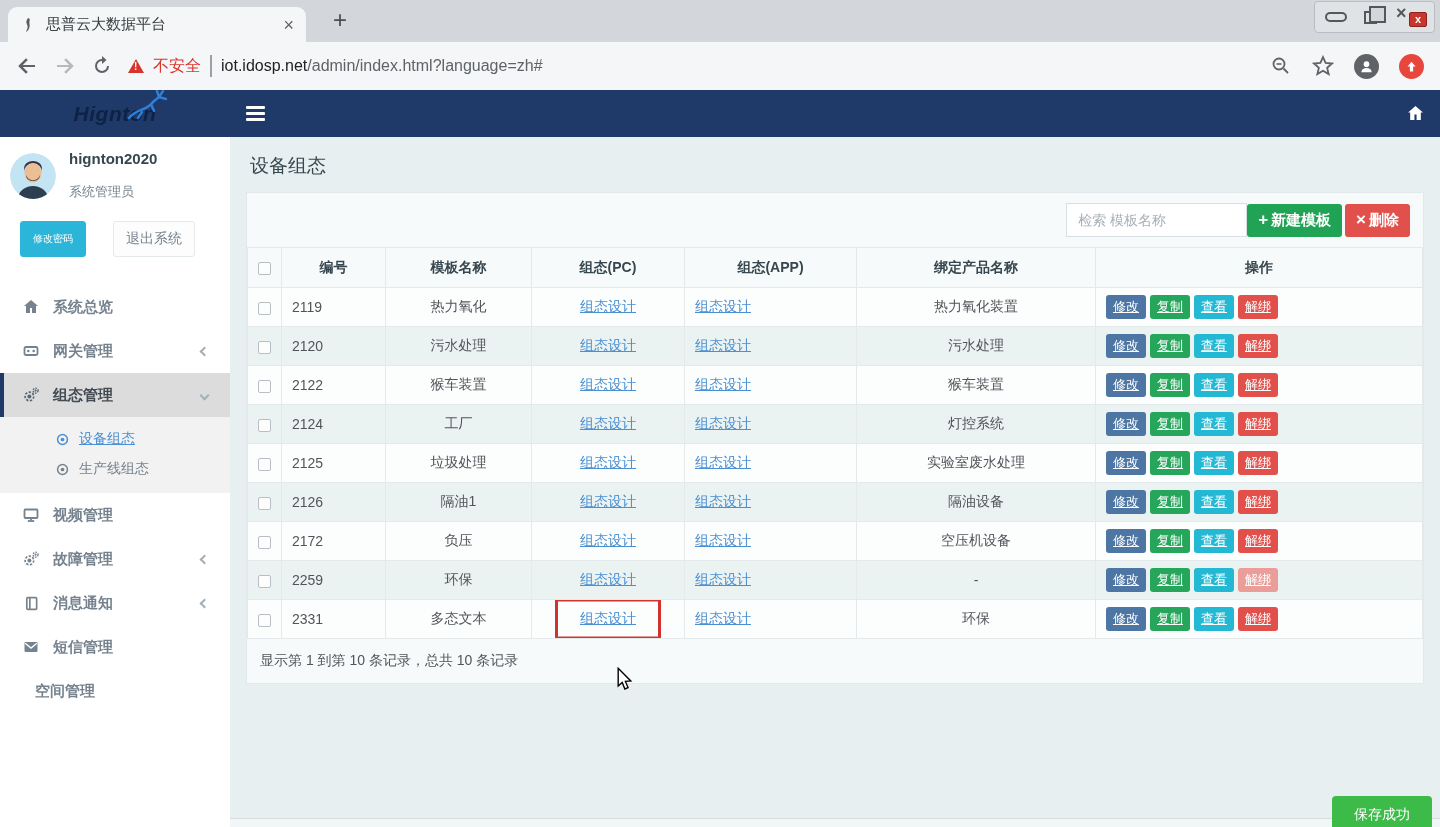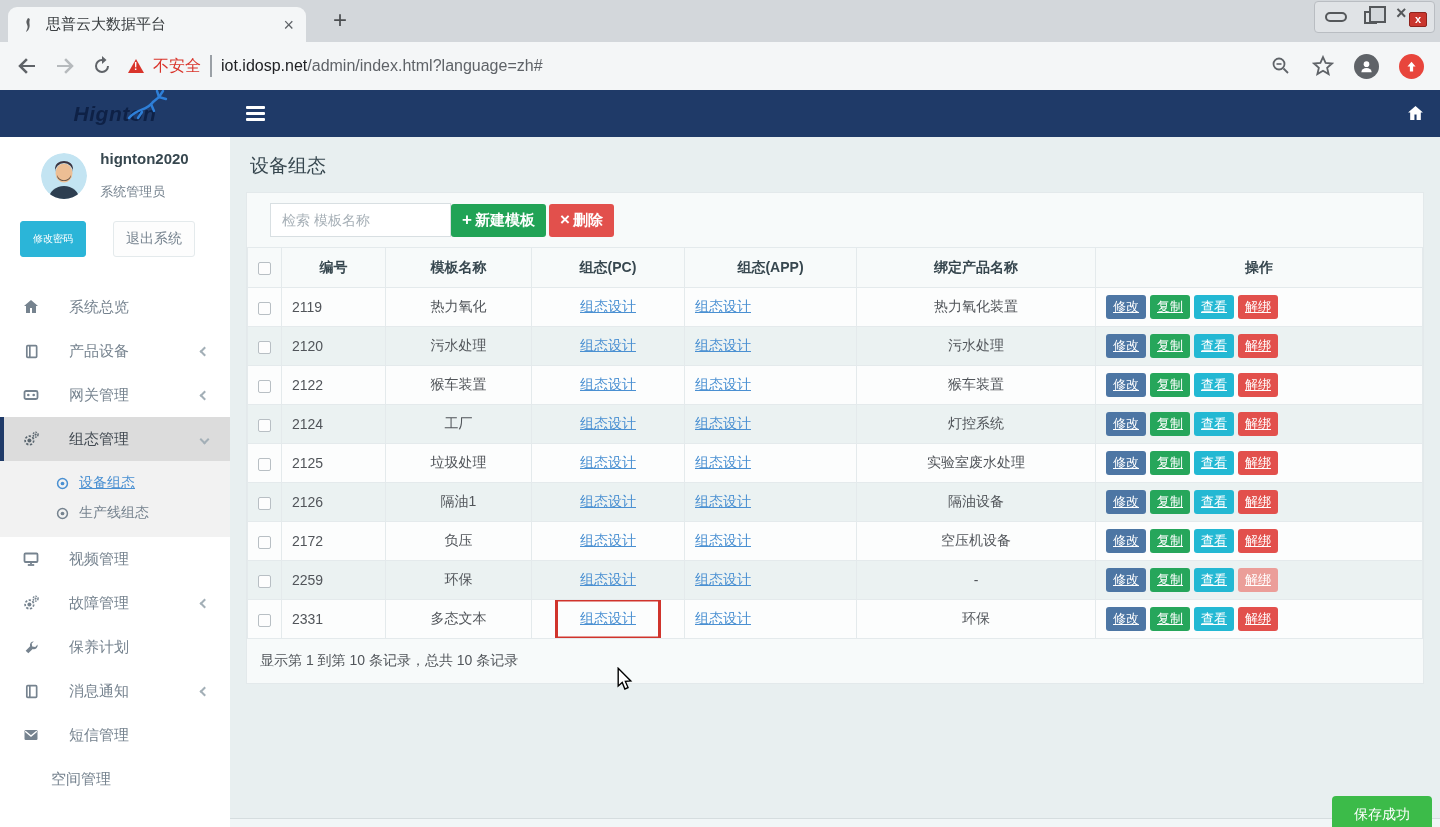--- a/index.html
+++ b/index.html
@@ -43,53 +43,53 @@
 .url .path{color:#5f6368;}
 .tb-right{display:flex; align-items:center; gap:20px;}
 .avatar-ico{width:25px; height:25px; border-radius:50%; background:#5f6368; display:flex; align-items:center; justify-content:center;}
 .update-ico{width:25px; height:25px; border-radius:50%; background:#e8453c; display:flex; align-items:center; justify-content:center;}
 
 .app{display:flex; height:737px;}
 .sidebar{width:230px; background:#fff; flex:none; display:flex; flex-direction:column; overflow:hidden;}
 .brand{height:47px; background:var(--navy); display:flex; align-items:center; justify-content:center; flex:none;}
 .logo{position:relative; font-style:italic; font-weight:bold; font-size:21px; color:#0e2146; letter-spacing:.5px;}
 .logo svg{position:absolute; right:-14px; top:-13px;}
-.userblock{display:flex; align-items:center; padding:13px 10px 8px;justify-content:center;}
+.userblock{display:flex; align-items:center; padding:13px 10px 8px;}
 .uavatar{width:46px; height:46px; border-radius:50%; overflow:hidden; flex:none;}
 .uinfo{margin-left:13px;}
 .uname{font-size:15px; font-weight:bold; color:#37474f;}
 .urole{font-size:13px; color:#76838f; margin-top:16px;}
 .sb-actions{display:flex; padding:12px 20px 14px; gap:27px;}
 .btn-cyan{background:var(--accent-cyan); color:#fff; border:1px solid var(--accent-cyan); font-size:10px;
   padding:8px 12px; border-radius:3px; cursor:pointer;}
 .btn-ghost{background:#fdfdfd; color:#76838f; border:1px solid #e4eaec; font-size:14px; padding:8px 12px;
   border-radius:3px; cursor:pointer;}
 .menu{margin-top:14px;}
 .menu-item{height:44px; display:flex; align-items:center; padding:0 22px; color:#76838f; font-size:15px; cursor:pointer;}
 .mi-icon{width:18px; display:inline-flex; justify-content:center; color:#76838f;}
-.mi-label{margin-left:29px; flex:1;}
+.mi-label{margin-left:13px; flex:1;font-weight:bold;}
 .menu-item.active{background:#dcdcdc; border-left:4px solid var(--navy); padding-left:18px; color:#424a52;}
 .menu-item.active .mi-icon{color:#5b6770;}
 .chev{width:7px; height:7px; border:solid #a3afb7; border-width:0 2px 2px 0; display:inline-block;}
 .chev.left{transform:rotate(135deg);}
 .chev.down{transform:rotate(45deg);}
 .submenu{background:#f2f2f2; padding:7px 0 9px;}
 .submenu-item{height:30px; display:flex; align-items:center; padding-left:56px; font-size:14px; color:#76838f; cursor:pointer;}
 .sub-icon{display:inline-flex; margin-right:10px; color:#76838f;}
 .submenu-item.active{color:var(--link-blue); text-decoration:underline;}
 .submenu-item.active .sub-icon{color:var(--link-blue);}
 
 .main{flex:1; position:relative; background:#e8eff0;}
 .topnav{height:47px; background:var(--navy); display:flex; align-items:center; justify-content:space-between; padding:0 16px;}
 .hamburger{width:19px; cursor:pointer;}
 .hamburger div{height:3px; background:#fff; margin:3px 0; border-radius:1px;}
 .home-ico{display:inline-flex; color:#fff; cursor:pointer;}
 .page-title{font-size:19px; font-weight:normal; color:#37474f; margin:16px 20px 13px;}
 .panel{margin:0 16px; background:#f7fafa; border:1px solid #e3e9eb;}
-.panel-head{display:flex; justify-content:flex-start; align-items:center; padding:10px 23px;}
+.panel-head{display:flex; justify-content:flex-end; align-items:center; padding:10px 13px;}
 .search-input{width:181px; height:34px; border:1px solid #d8dfe2; background:#fff; padding:0 11px;
   font-size:14px; color:#555; outline:none;}
 .search-input::placeholder{color:#a7b0b7;}
 .head-btns{display:flex; gap:3px;}
 .hbtn{height:33px; display:flex; align-items:center; padding:0 11px; color:#fff; font-size:15px;
   font-weight:bold; border:none; border-radius:3px; cursor:pointer; gap:1px;}
 .hbtn .glyph{font-size:17px; font-weight:bold; margin-right:2px;}
 .hbtn-green{background:var(--btn-green);}
 .hbtn-red{background:var(--btn-red);}
 table{width:100%; border-collapse:collapse; table-layout:fixed; font-size:14px; color:#51555a;}
@@ -232,30 +232,20 @@
         <div class="menu-item">
           <span class="mi-icon">
             <svg width="16" height="16" viewBox="0 0 16 16">
               <path d="M8 1l7 6h-2v7h-4V9H7v5H3V7H1z" fill="currentColor"></path>
             </svg>
           </span>
           <span class="mi-label">系统总览</span>
         </div>
         <div class="menu-item">
           <span class="mi-icon">
-            <svg width="15" height="15" viewBox="0 0 16 16">
-              <rect x="3" y="1.8" width="10.5" height="12.4" rx="1" fill="none" stroke="currentColor" stroke-width="1.8"></rect>
-              <line x1="6.2" y1="1.8" x2="6.2" y2="14.2" stroke="currentColor" stroke-width="1.8"></line>
-            </svg>
-          </span>
-          <span class="mi-label">产品设备</span>
-          <span class="chev left"></span>
-        </div>
-        <div class="menu-item">
-          <span class="mi-icon">
             <svg width="16" height="16" viewBox="0 0 16 16">
               <rect x="1.5" y="4" width="13" height="8" rx="1.5" fill="none" stroke="currentColor" stroke-width="1.8"></rect>
               <circle cx="5.3" cy="8" r="1.3" fill="currentColor"></circle>
               <circle cx="10.7" cy="8" r="1.3" fill="currentColor"></circle>
             </svg>
           </span>
           <span class="mi-label">网关管理</span>
           <span class="chev left"></span>
         </div>
         <div class="menu-item active">
@@ -308,28 +298,20 @@
               <circle cx="12.6" cy="3.6" r="1.1" fill="currentColor"></circle>
               <circle cx="12.6" cy="3.6" r="2.5" fill="none" stroke="currentColor" stroke-width="1.4" stroke-dasharray="1.7 1.1"></circle>
             </svg>
           </span>
           <span class="mi-label">故障管理</span>
           <span class="chev left"></span>
         </div>
         <div class="menu-item">
           <span class="mi-icon">
             <svg width="15" height="15" viewBox="0 0 16 16">
-              <path d="M10.5 1.5a4 4 0 0 0-4 5.2L1.8 11.4 4.6 14.2l4.7-4.7a4 4 0 0 0 5.2-4.6L12 7.4 8.8 6.8 8.2 3.6z" fill="currentColor"></path>
-            </svg>
-          </span>
-          <span class="mi-label">保养计划</span>
-        </div>
-        <div class="menu-item">
-          <span class="mi-icon">
-            <svg width="15" height="15" viewBox="0 0 16 16">
               <rect x="3" y="1.8" width="10.5" height="12.4" rx="1" fill="none" stroke="currentColor" stroke-width="1.8"></rect>
               <line x1="6.2" y1="1.8" x2="6.2" y2="14.2" stroke="currentColor" stroke-width="1.8"></line>
             </svg>
           </span>
           <span class="mi-label">消息通知</span>
           <span class="chev left"></span>
         </div>
         <div class="menu-item">
           <span class="mi-icon">
             <svg width="16" height="16" viewBox="0 0 16 16">

